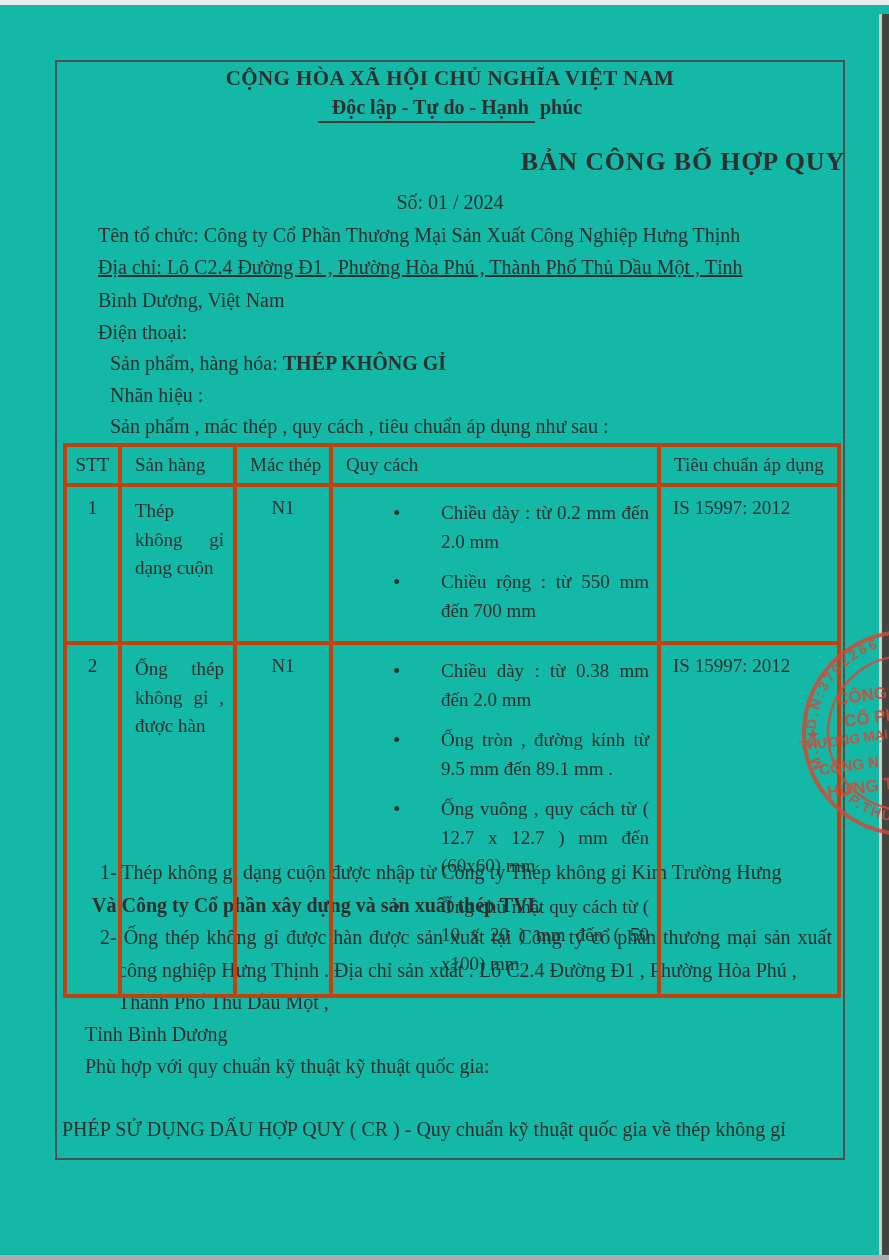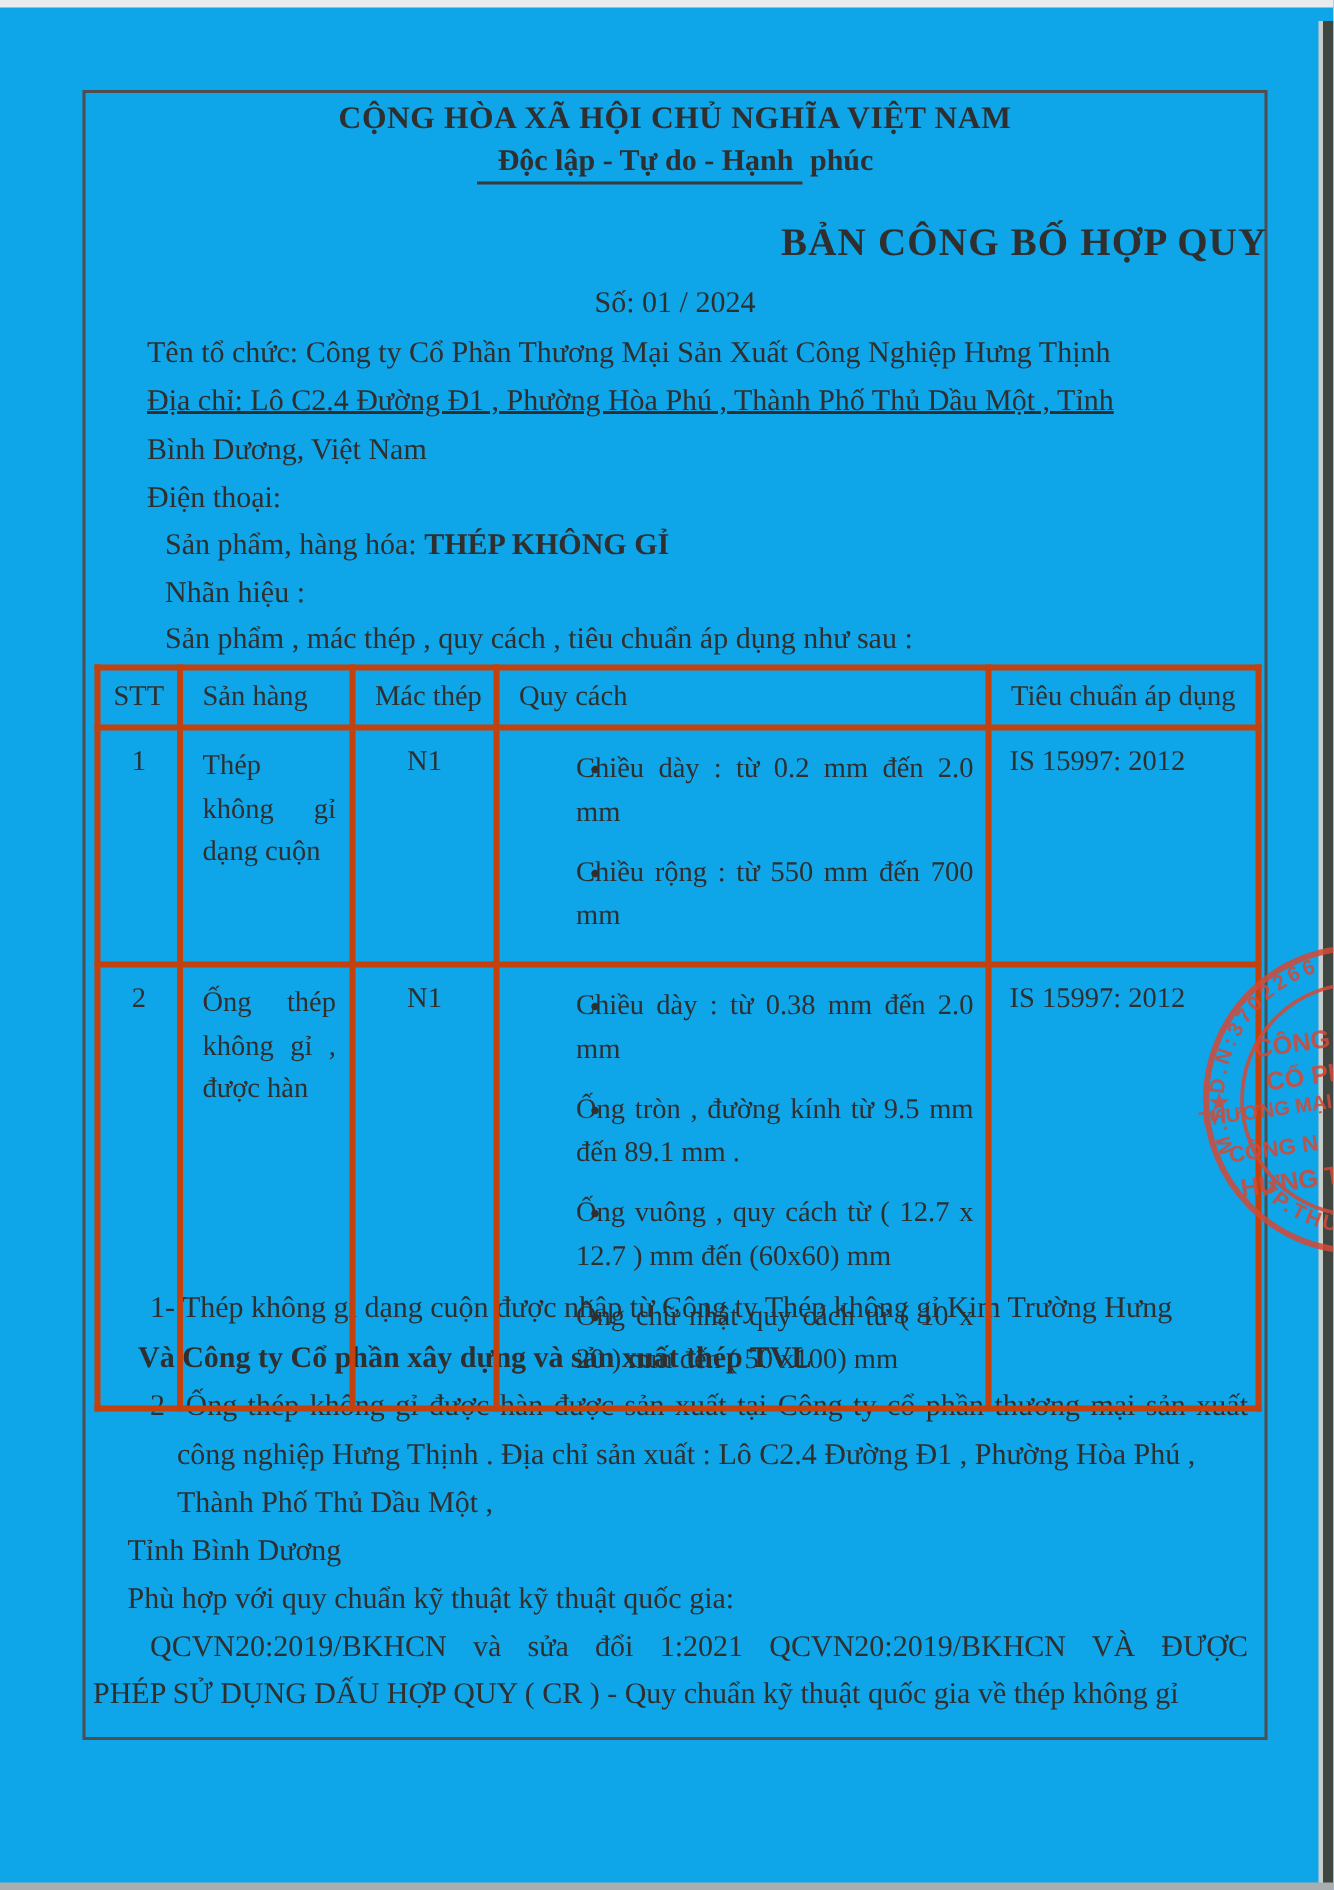--- a/index.html
+++ b/index.html
@@ -1,19 +1,19 @@
 <!DOCTYPE html>
 <html><head>
 <meta charset="utf-8">
 <style>
   * { margin:0; padding:0; box-sizing:border-box; }
   html,body { background:#ffffff; }
   .page {
     position:relative; width:889px; height:1260px;
-    background:#0ea5e9; overflow:hidden;
+    background:#14b8a6; overflow:hidden;
     font-family:"Liberation Serif", serif; color:#2f2f2f;
   }
   
   .edge-top    { position:absolute; left:0; top:0; width:889px; height:5px; background:#e9ebed; }
   .edge-right-dark  { position:absolute; right:0; top:14px; width:7px; height:1246px; background:#3f453f; }
   .edge-right-light { position:absolute; right:7px; top:14px; width:3px; height:1246px; background:#c9cdc9; }
   .edge-bottom { position:absolute; left:0; bottom:0; width:889px; height:5px; background:#a8adb0; }
 
   .border-box {
     position:absolute; left:55px; top:60px; width:790px; height:1100px;
@@ -52,21 +52,21 @@
   .spec-table tbody td { vertical-align:top; }
   .spec-table tr.r1 { height:100px; }
   .spec-table tr.r2 { height:232px; }
   td.c-stt   { text-align:center; padding-top:10px; }
   td.c-prod  { padding:10px 9px 0 13px; text-align:justify; line-height:1.5; }
   td.c-grade { text-align:center; padding-top:10px; }
   td.c-specs { padding:4px 0 4px 0; }
   td.c-specs ul { list-style:none; }
   td.c-specs li {
     position:relative; margin:8px 0 12px 0;
-    padding-left:51px; padding-right:8px;
+    padding-left:108px; padding-right:8px;
     text-align:justify; line-height:1.5;
   }
   td.c-specs li::before {
     content:"\2022"; position:absolute; left:60px; top:-1px; font-size:21px;
   }
   td.c-std { padding:10px 6px 0 12px; }
 
   .note { font-size:20px; white-space:nowrap; }
   .note-just { white-space:normal; text-align:justify; text-align-last:justify; }
   .n1 { left:100px; top:861px; }
@@ -150,21 +150,20 @@
     </tbody>
   </table>
 
   <div class="abs note n1">1-  Thép không gỉ dạng cuộn được nhập từ Công ty Thép không gỉ Kim Trường Hưng</div>
   <div class="abs note n2">Và Công ty Cổ phần xây dựng và sản xuất thép TVL</div>
   <div class="abs note note-just n3">2-  Ống thép không gỉ được hàn được sản xuất tại Công ty cổ phần thương mại sản xuất</div>
   <div class="abs note n4">công nghiệp Hưng Thịnh . Địa chỉ sản xuất : Lô C2.4 Đường Đ1 , Phường Hòa Phú ,</div>
   <div class="abs note n5">Thành Phố Thủ Dầu Một ,</div>
   <div class="abs note n6">Tỉnh Bình Dương</div>
   <div class="abs note n7">Phù hợp với quy chuẩn kỹ thuật kỹ thuật quốc gia:</div>
-  <div class="abs note note-just n8">QCVN20:2019/BKHCN và sửa đổi 1:2021 QCVN20:2019/BKHCN VÀ ĐƯỢC</div>
   <div class="abs note n9">PHÉP SỬ DỤNG DẤU HỢP QUY ( CR ) -  Quy chuẩn kỹ thuật quốc gia về thép không gỉ</div>
 
   <svg class="stamp" viewBox="0 0 270 270" xmlns="http://www.w3.org/2000/svg">
     <defs>
       <path id="arcTop" d="M 54.4 172.6 A 89 89 0 1 1 215.6 172.6" fill="none"></path>
       <path id="arcBottom" d="M 62.1 186.1 A 89 89 0 0 0 207.9 186.1" fill="none"></path>
     </defs>
     <g>
       <circle cx="135" cy="135" r="101" fill="none" stroke="#d14a38" stroke-width="4"></circle>
       <circle cx="135" cy="135" r="77" fill="none" stroke="#d14a38" stroke-width="2.5"></circle>

